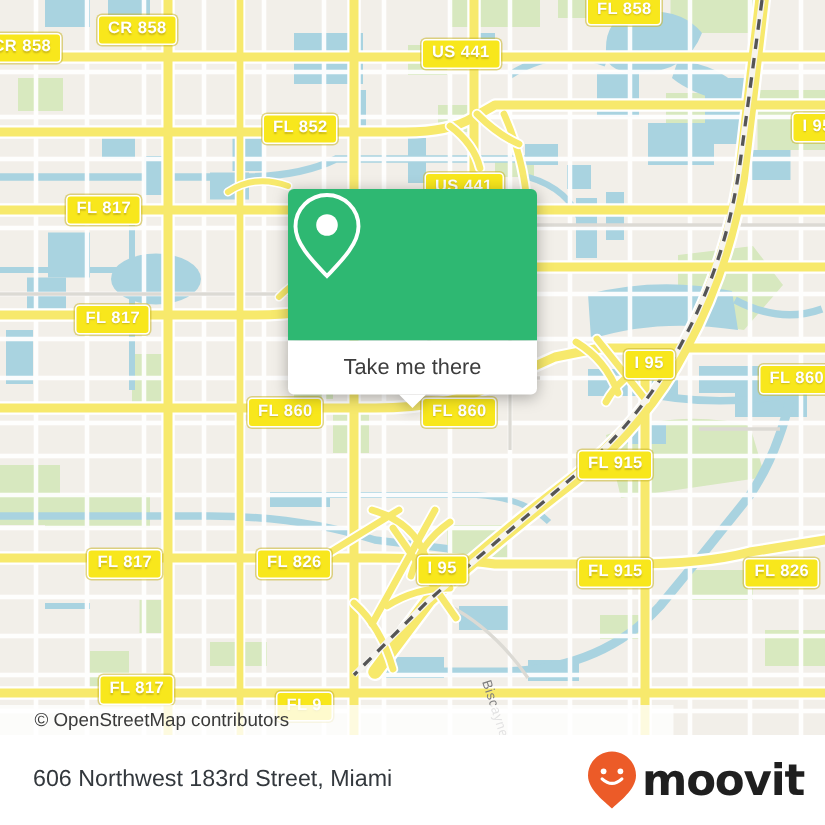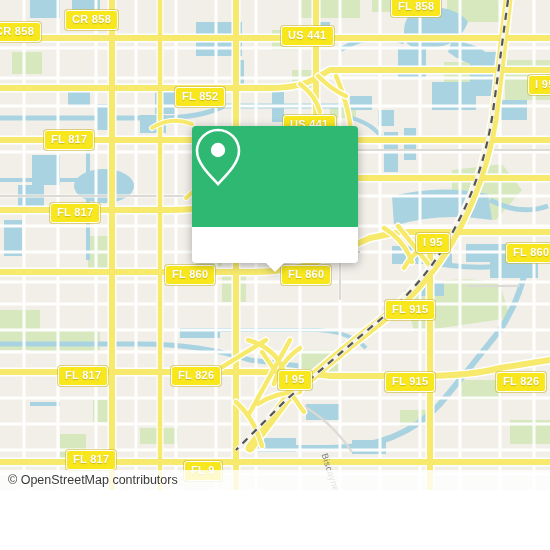--- a/index.html
+++ b/index.html
@@ -45,26 +45,26 @@
     font-size:9px;
     letter-spacing:.4px;
     white-space:nowrap;
     font-family:"Liberation Sans", sans-serif;
   }
 
   
   .attribution{
     position:absolute;
     left:0;top:470px;
-    width:550px;height:20px;
+    width:449px;height:20px;
     background:rgba(255,255,255,.78);
     color:#3a3a3a;
     font-size:12.5px;
     line-height:20px;
-    padding-left:8px;
+    padding-left:23px;
     box-sizing:border-box;
     font-family:"Liberation Sans", sans-serif;
   }
 
   
   .card{
     position:absolute;
     left:192px;top:126px;
     width:166px;
     border-radius:4px;
@@ -336,21 +336,21 @@
           <path d="M508 0 L494 104 Q486 168 458 222 Q430 278 382 318 Q332 360 286 400 L236 450" stroke="#555555" stroke-width="2.2" stroke-dasharray="7 6"></path>
         </g>
       </g>
     </svg>
 
     <div id="shields">
         <div class="shield" style="left: 65px; top: 10px;">CR 858</div>
         <div class="shield" style="left: -12px; top: 22px;">CR 858</div>
         <div class="shield" style="left: 281px; top: 26px;">US 441</div>
         <div class="shield" style="left: 391px; top: -3px;">FL 858</div>
-        <div class="shield" style="left: 175px; top: 87px; text-align: center;">FL 852</div>
+        <div class="shield" style="left: 175px; top: 76px; text-align: center;">FL 852</div>
         <div class="shield" style="left: 283px; top: 115px;">US 441</div>
         <div class="shield" style="left: 528px; top: 75px;">I 95</div>
         <div class="shield" style="left: 44px; top: 130px;">FL 817</div>
         <div class="shield" style="left: 50px; top: 203px;">FL 817</div>
         <div class="shield" style="left: 165px; top: 265px;">FL 860</div>
         <div class="shield" style="left: 281px; top: 265px;">FL 860</div>
         <div class="shield" style="left: 416px; top: 233px;">I 95</div>
         <div class="shield" style="left: 506px; top: 243px;">FL 860</div>
         <div class="shield" style="left: 385px; top: 300px;">FL 915</div>
         <div class="shield" style="left: 58px; top: 366px;">FL 817</div>
@@ -367,21 +367,34 @@
       </div>
 
     <div class="card">
       <div class="card-top">
         <svg width="52" height="62" viewBox="0 0 52 62">
           <path d="M26 4 C14.4 4 5 13.4 5 25 C5 37.5 18.5 50 26 58 C33.5 50 47 37.5 47 25 C47 13.4 37.6 4 26 4 Z" fill="none" stroke="#ffffff" stroke-width="2.6"></path>
           <circle cx="26" cy="24" r="7.2" fill="#ffffff"></circle>
         </svg>
       </div>
       <div class="card-bottom">
+        <span class="cta">Take me there</span>
         <span class="card-tail"></span>
       </div>
     </div>
 
     <div class="attribution">© OpenStreetMap contributors</div>
   </div>
 
+  <div class="footer">
+    <span class="footer-address">606 Northwest 183rd Street, Miami</span>
+    <span class="brand">
+      <svg width="34" height="40" viewBox="0 0 34 40">
+        <path d="M17 1 C8.2 1 1 8.2 1 17 C1 26.6 12.4 34.5 17 39 C21.6 34.5 33 26.6 33 17 C33 8.2 25.8 1 17 1 Z" fill="#ec5b28"></path>
+        <circle cx="11.4" cy="14.2" r="1.9" fill="#ffffff"></circle>
+        <circle cx="22.6" cy="14.2" r="1.9" fill="#ffffff"></circle>
+        <path d="M10.4 19.2 Q17 25.4 23.6 19.2" fill="none" stroke="#ffffff" stroke-width="2.1" stroke-linecap="round"></path>
+      </svg>
+      <span class="brand-word">moovit</span>
+    </span>
+  </div>
 
 </div>
 
 </body></html>

